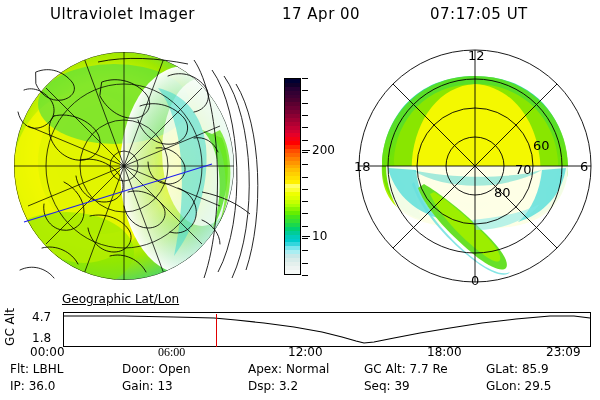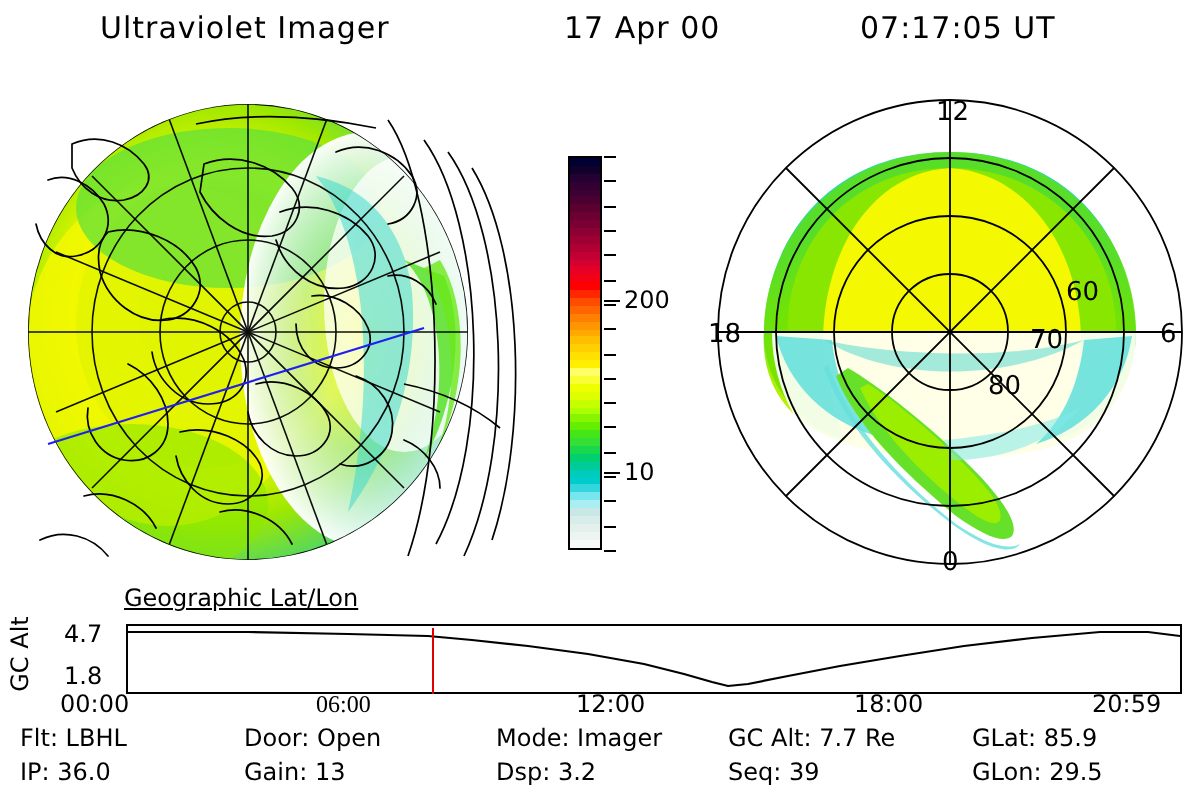--- a/index.html
+++ b/index.html
@@ -336,29 +336,29 @@
                  L418 10 L452 6 L486 3 L510 3 L526 5" fill="none" stroke="#000000" stroke-width="1.1"></path>
       </svg>
       <div id="time-marker" style="left: 152px; background: rgb(224, 0, 0);"></div>
     </div>
 
     <div id="time-ticks">
         <div class="time-tick-label" style="left: 30px;">00:00</div>
         <div class="time-tick-label" style="left: 158px; font-family: Liberation Serif, serif;">06:00</div>
         <div class="time-tick-label" style="left: 288px;">12:00</div>
         <div class="time-tick-label" style="left: 427px;">18:00</div>
-        <div class="time-tick-label" style="left: 546px;">20:59</div>
+        <div class="time-tick-label" style="left: 546px;">23:09</div>
       </div>
   </div>
 
   <div class="abs" id="status-block">
     <div class="status-row" id="status-row-0">
         <div class="status-cell sc0">Flt: LBHL</div>
         <div class="status-cell sc1">Door: Open</div>
-        <div class="status-cell sc2">Mode: Imager</div>
+        <div class="status-cell sc2">Apex: Normal</div>
         <div class="status-cell sc3">GC Alt: 7.7 Re</div>
         <div class="status-cell sc4">GLat: 85.9</div>
       </div>
     <div class="status-row" id="status-row-1">
         <div class="status-cell sc0">IP: 36.0</div>
         <div class="status-cell sc1">Gain: 13</div>
         <div class="status-cell sc2">Dsp: 3.2</div>
         <div class="status-cell sc3">Seq: 39</div>
         <div class="status-cell sc4">GLon: 29.5</div>
       </div>

